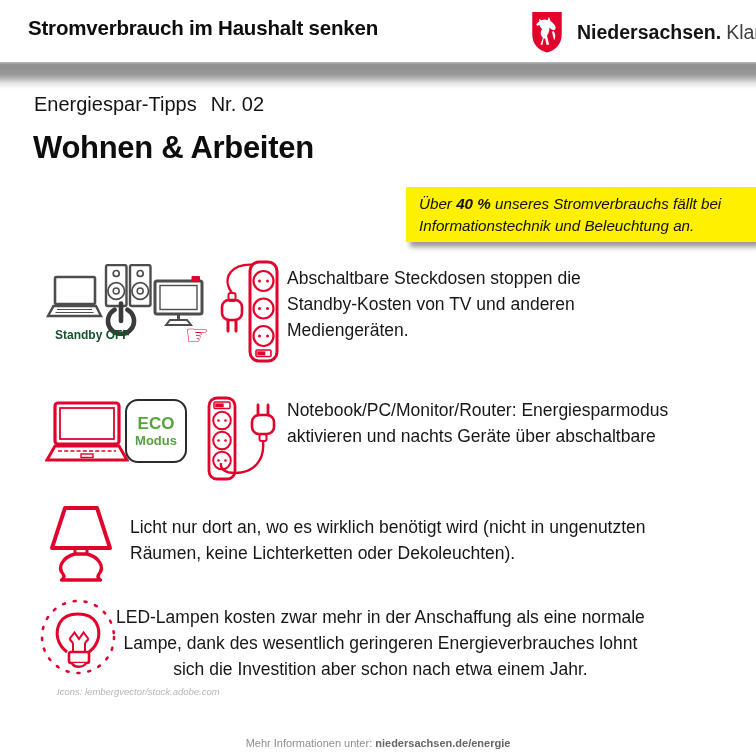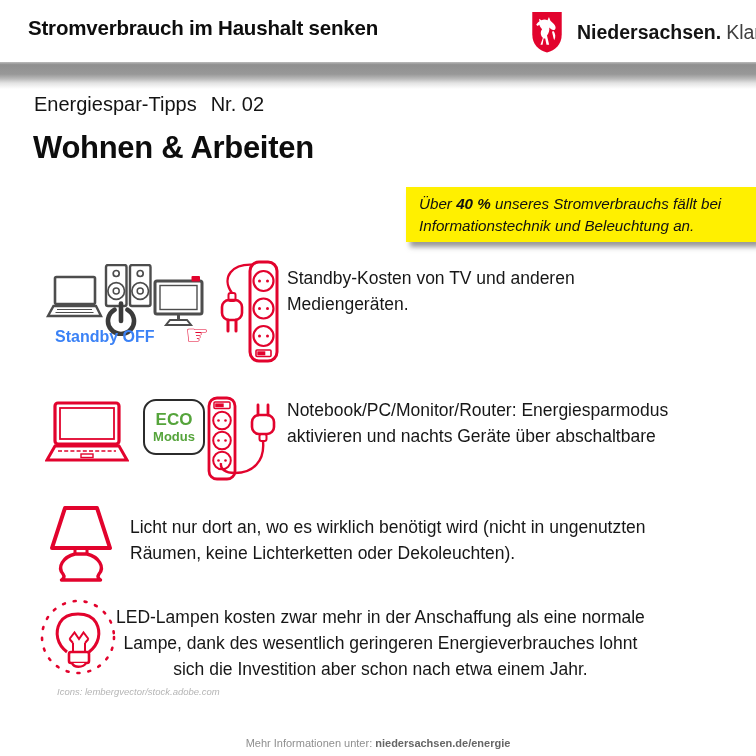--- a/index.html
+++ b/index.html
@@ -29,24 +29,24 @@
   .highlight{
     position:absolute;left:370px;top:187px;width:350px;height:55px;box-sizing:border-box;
     background:#fff000;padding:6px 13px;font-style:italic;font-size:15.2px;line-height:21.5px;
     color:#111;box-shadow:4px 5px 5px rgba(70,70,70,0.55);white-space:nowrap;margin-left:36px;
   }
   .highlight b{font-style:italic;}
   
   .tip-lines{font-size:17.5px;line-height:26px;color:#171717;}
   .tip-lines div{white-space:nowrap;}
   .cluster{position:absolute;}
-  .standby-label{position:absolute;left:10px;top:72px;font-size:16px;font-weight:bold;color:#3b82f6;white-space:nowrap;}
+  .standby-label{position:absolute;left:10px;top:72px;font-size:12px;font-weight:bold;color:#14532d;white-space:nowrap;}
   .hand{position:absolute;left:140px;top:63px;font-family:"DejaVu Sans",sans-serif;font-size:27px;color:#e2032d;}
   .eco-badge{
-    position:absolute;left:98px;top:6px;width:62px;height:56px;box-sizing:border-box;
+    position:absolute;left:80px;top:6px;width:62px;height:64px;box-sizing:border-box;
     border:2.5px solid #2b2b2b;border-radius:13px;background:#fff;
     display:flex;flex-direction:column;align-items:center;justify-content:center;
   }
   .eco-badge .t{font-size:17px;font-weight:bold;color:#55a43b;line-height:19px;}
   .eco-badge .m{font-size:13px;font-weight:bold;color:#55a43b;line-height:16px;}
   
   .credit{position:absolute;left:57px;top:686px;font-size:9.5px;font-style:italic;color:#b5b5b5;white-space:nowrap;}
   .footer{position:absolute;left:0;top:737px;width:756px;text-align:center;font-size:11px;white-space:nowrap;}
   .footer .f1{color:#8f8f8f;}
   .footer .f2{color:#666;font-weight:bold;margin-top:23px;}
@@ -137,20 +137,21 @@
           <circle cx="42.5" cy="48.5" r="1.5"></circle>
             <circle cx="50.5" cy="48.5" r="1.5"></circle>
           <circle cx="42.5" cy="76" r="1.5"></circle>
             <circle cx="50.5" cy="76" r="1.5"></circle>
           <rect x="40.3" y="91.3" width="8" height="4"></rect>
         </g>
       </svg>
     </span>
   </div>
   <div class="tip-lines" style="position:absolute;left:287px;top:265px;">
+    <div>Abschaltbare Steckdosen stoppen die</div>
     <div>Standby-Kosten von TV und anderen</div>
     <div>Mediengeräten.</div>
   </div>
 
   <div class="cluster" style="left:45px;top:393px;width:242px;height:92px;">
     <span style="position:absolute;left:0;top:8px;">
       <svg width="84" height="64" viewBox="0 0 84 64">
         <g fill="none" stroke="#e2032d">
           <rect x="10" y="2" width="64" height="41" rx="3" stroke-width="3.2" fill="#fff"></rect>
           <rect x="15" y="7" width="54" height="31" stroke-width="1.8"></rect>

